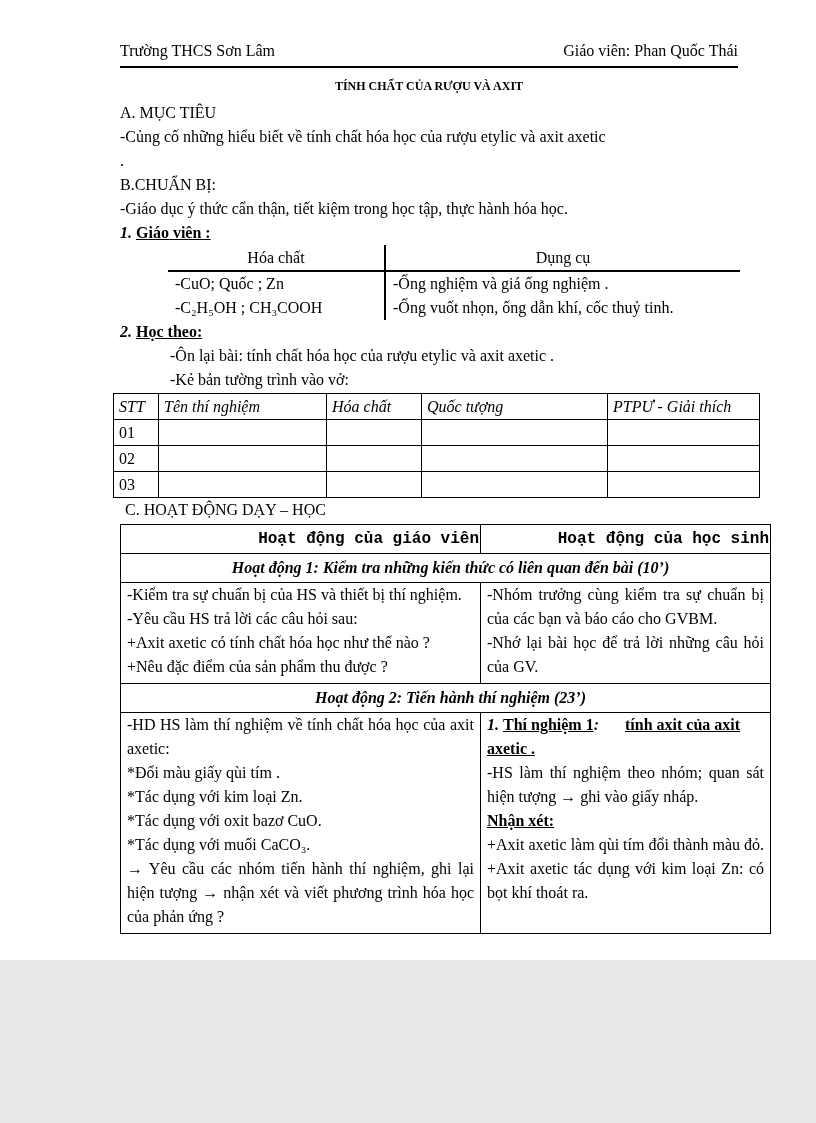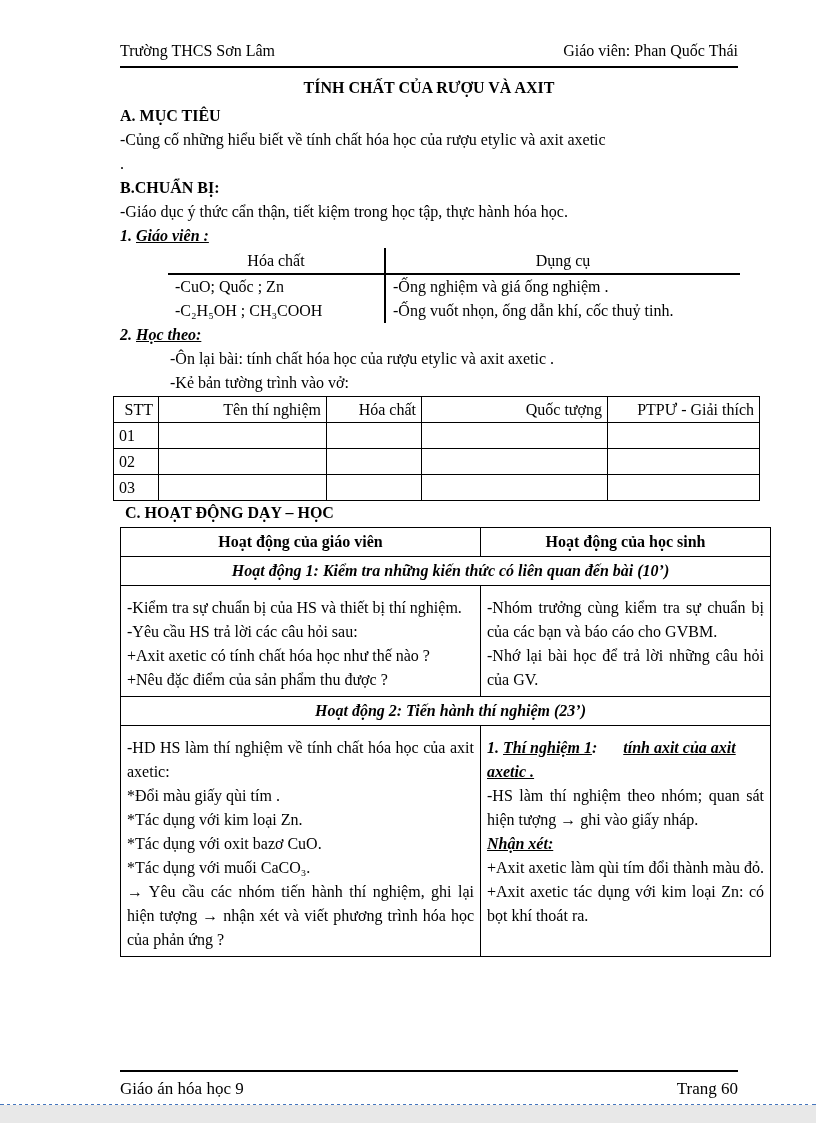--- a/index.html
+++ b/index.html
@@ -4,61 +4,61 @@
 <style>
   html, body { margin: 0; padding: 0; }
   body {
     width: 816px; height: 1123px;
     background: #e8e8e8;
     font-family: "Liberation Serif", "DejaVu Serif", serif;
     color: #000;
   }
   .page {
     position: relative;
-    width: 816px; height: 1105px;
+    width: 816px; height: 960px;
     background: #fff;
     overflow: hidden;
   }
   .content { padding: 40px 78px 0 120px; font-size: 16px; }
   .doc-header {
     display: flex; justify-content: space-between;
     border-bottom: 2px solid #000;
     padding-bottom: 4px; line-height: 22px;
   }
   .doc-title {
-    text-align: center; font-weight: bold; font-size: 16px;
+    text-align: center; font-weight: bold; font-size: 12px;
     margin: 11px 0 7px;
   }
   .line { line-height: 24px; }
-  .b   { font-weight: bold; }
+  .b   { font-weight: normal; }
   .bi  { font-weight: bold; font-style: italic; }
-  .biu { font-weight: bold; font-style: italic; text-decoration: underline; }
+  .biu { font-weight: bold; text-decoration: underline; }
   .indent { padding-left: 50px; }
   .c-indent { padding-left: 5px; }
   table { border-collapse: collapse; }
   
   .prep-table { margin-left: 48px; width: 572px; }
   .prep-table th {
     font-weight: normal; text-align: center;
     border-bottom: 2px solid #000; line-height: 25px; padding: 0 4px;
   }
   .prep-table td { line-height: 24px; padding: 0 7px; vertical-align: top; }
   .prep-table .c1 { border-right: 2px solid #000; width: 202px; }
   
   .report-table { width: 646px; margin-left: -7px; margin-top: 1px; table-layout: fixed; }
-  .report-table th { font-weight: normal; text-align: right; }
+  .report-table th { font-weight: normal; text-align: left; font-style: italic; }
   .report-table th, .report-table td {
     border: 1.5px solid #000; line-height: 24px; height: 25px; padding: 0 5px;
   }
   
   .main-table { width: 650px; table-layout: fixed; margin-top: 2px; }
   .main-table td { border: 1.5px solid #000; vertical-align: top; }
-  .mt-head td { text-align: center; font-weight: bold; line-height: 26px; }
+  .mt-head td { text-align: right; font-weight: bold; line-height: 26px; font-family: Liberation Mono, monospace; }
   .act-title { text-align: center; font-weight: bold; font-style: italic; line-height: 26px; padding-left: 11px; }
-  .cell { padding: 10px 6px 4px; }
+  .cell { padding: 0 6px 4px; }
   .cell p { margin: 0; line-height: 24px; text-align: justify; }
   .cell p.no-j { text-align: left; }
   .exp-title { margin-left: 26px; }
   .doc-footer {
     position: absolute; left: 120px; right: 78px; top: 1070px;
     border-top: 2px solid #000; padding-top: 7px;
     display: flex; justify-content: space-between;
     font-size: 17px; background: #fff; height: 30px;
   }
   .page-break {

